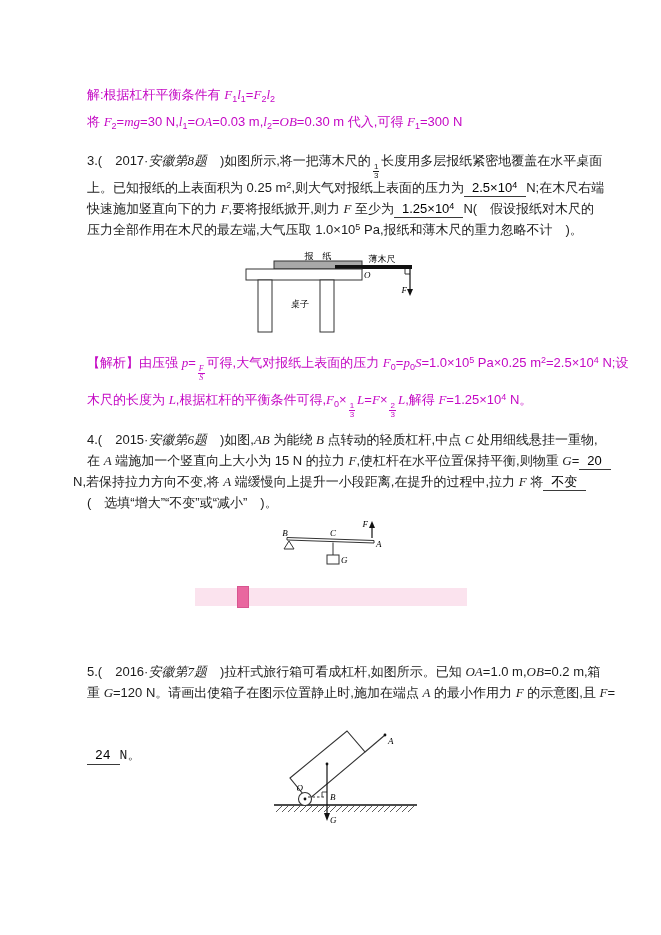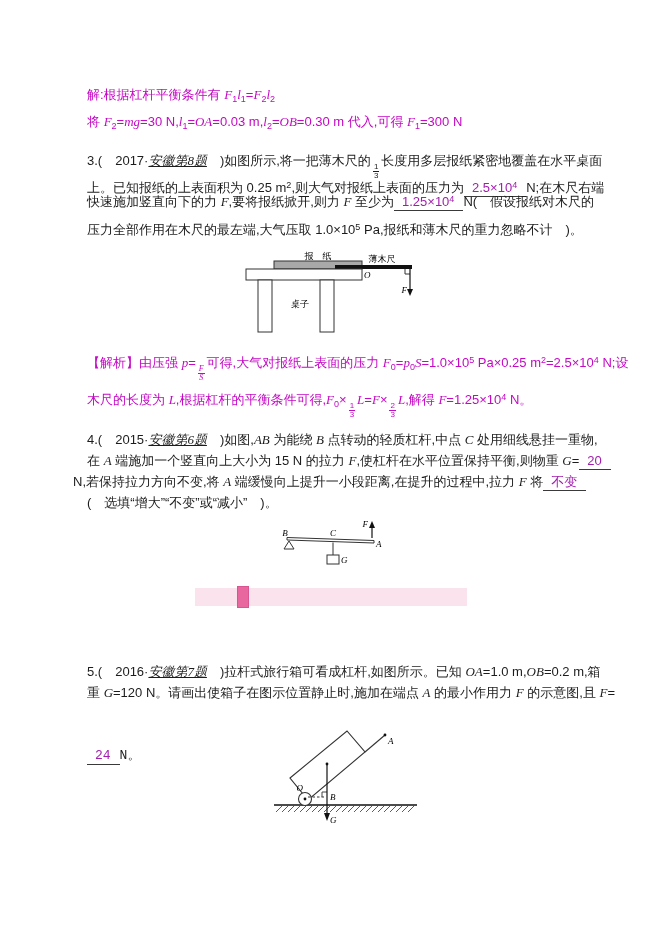--- a/index.html
+++ b/index.html
@@ -1,24 +1,24 @@
 <!DOCTYPE html>
 <html><head>
 <meta charset="utf-8">
 <style>
   html,body{margin:0;padding:0;background:#ffffff;}
   #page{position:relative;width:661px;height:910px;background:#ffffff;overflow:hidden;
         font-family:"Liberation Sans",sans-serif;font-size:13px;color:#1c1c1c;}
   .line{position:absolute;white-space:nowrap;line-height:17px;}
   .m{color:#c408c4;}
   .v{font-family:"Liberation Serif",serif;font-style:italic;}
-  .src{font-family:"Liberation Serif",serif;font-style:italic;text-decoration:underline;}
+  .src{font-family:"Liberation Serif",serif;font-style:italic;}
   .sup{font-size:9px;vertical-align:4px;}
   .sub{font-size:9px;vertical-align:-3px;}
-  .ans{color:#a21caf;border-bottom:1px solid #3a3a3a;padding:0 9px 1px 8px;}
+  .ans{color:#000000;border-bottom:1px solid #3a3a3a;padding:0 9px 1px 8px;}
   .ans .sup{color:inherit;}
   .frac{display:inline-flex;flex-direction:column;align-items:center;
         font-size:8px;line-height:1.1;vertical-align:-0.45em;margin:0 2px;}
   .frac .fn{border-bottom:1px solid currentColor;padding:0 1px;}
   .frac .fd{padding:0 1px;}
   .fig{position:absolute;}
   svg text{font-family:"Liberation Serif",serif;font-size:9px;}
   svg text.cjk{font-family:"Liberation Sans",sans-serif;font-style:normal;}
   svg text.it{font-style:italic;}
   #band{position:absolute;left:195px;top:588px;width:272px;height:18px;background:#fbe3ee;}
@@ -31,21 +31,21 @@
 <div id="page">
 
   <div class="line" style="left:87px;top:86px;"><span class="m">解:根据杠杆平衡条件有 </span><span class="m v">F</span><span class="m sub">1</span><span class="m v">l</span><span class="m sub">1</span><span class="m">=</span><span class="m v">F</span><span class="m sub">2</span><span class="m v">l</span><span class="m sub">2</span></div>
   <div class="line" style="left:87px;top:113px;"><span class="m">将 </span><span class="m v">F</span><span class="m sub">2</span><span class="m">=</span><span class="m v">mg</span><span class="m">=30 N,</span><span class="m v">l</span><span class="m sub">1</span><span class="m">=</span><span class="m v">OA</span><span class="m">=0.03 m,</span><span class="m v">l</span><span class="m sub">2</span><span class="m">=</span><span class="m v">OB</span><span class="m">=0.30 m 代入,可得 </span><span class="m v">F</span><span class="m sub">1</span><span class="m">=300 N</span></div>
 
   <div class="line" style="left:87px;top:152px;"><span class="">3.(　2017·</span><span class="src">安徽第8题</span><span class="">　)如图所示,将一把薄木尺的</span><span class="frac ">
         <span class="fn">1</span>
         <span class="fd">3</span>
       </span><span class="">长度用多层报纸紧密地覆盖在水平桌面</span></div>
   <div class="line" style="left:87px;top:177px;"><span class="">上。已知报纸的上表面积为 0.25 m</span><span class="sup">2</span><span class="">,则大气对报纸上表面的压力为</span><span class="ans"><span class="">2.5×10</span><span class="sup">4</span></span><span class="">N;在木尺右端</span></div>
-  <div class="line" style="left:87px;top:191px;"><span class="">快速施加竖直向下的力 </span><span class="v">F</span><span class="">,要将报纸掀开,则力 </span><span class="v">F</span><span class=""> 至少为</span><span class="ans"><span class="">1.25×10</span><span class="sup">4</span></span><span class="">N(　假设报纸对木尺的</span></div>
+  <div class="line" style="left:87px;top:198px;"><span class="">快速施加竖直向下的力 </span><span class="v">F</span><span class="">,要将报纸掀开,则力 </span><span class="v">F</span><span class=""> 至少为</span><span class="ans"><span class="">1.25×10</span><span class="sup">4</span></span><span class="">N(　假设报纸对木尺的</span></div>
   <div class="line" style="left:87px;top:219px;"><span class="">压力全部作用在木尺的最左端,大气压取 1.0×10</span><span class="sup">5</span><span class=""> Pa,报纸和薄木尺的重力忽略不计　)。</span></div>
 
   <svg class="fig" style="left:244px;top:251px;" width="182" height="86" viewBox="0 0 182 86">
     <text class="cjk" x="74" y="8" text-anchor="middle" font-size="9">报　纸</text>
     <text class="cjk" x="138" y="11" text-anchor="middle" font-size="9">薄木尺</text>
     <rect x="30" y="10" width="88" height="8" fill="#a9a9a9" stroke="#333" stroke-width="1"></rect>
     <rect x="91" y="14" width="77" height="4" fill="#111"></rect>
     <rect x="2" y="18" width="116" height="11" fill="#fff" stroke="#333" stroke-width="1"></rect>
     <rect x="14" y="29" width="14" height="52" fill="#fff" stroke="#333" stroke-width="1"></rect>
     <rect x="76" y="29" width="14" height="52" fill="#fff" stroke="#333" stroke-width="1"></rect>

